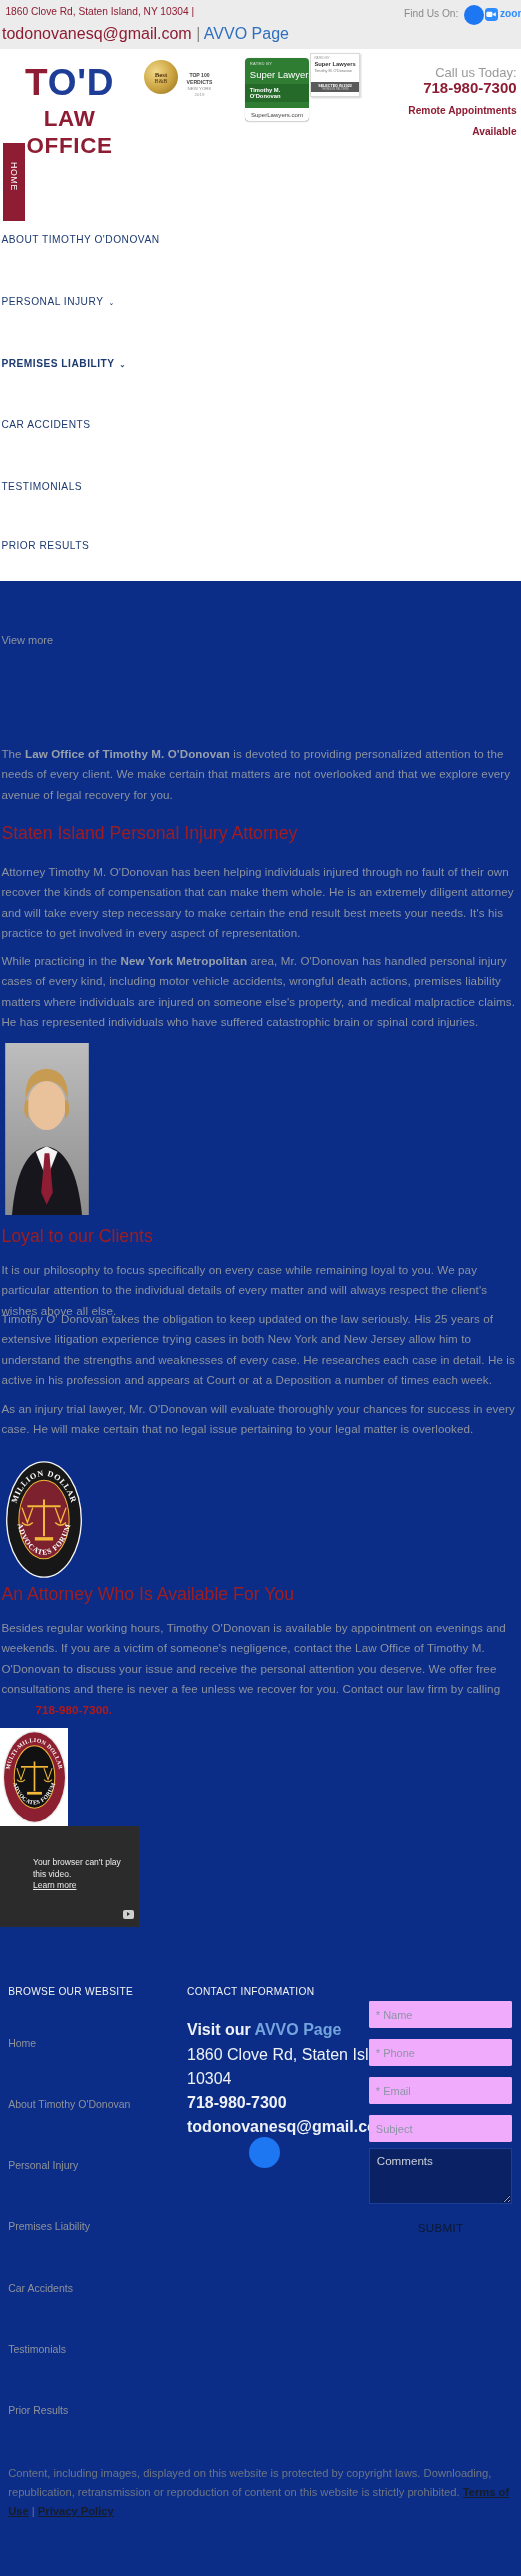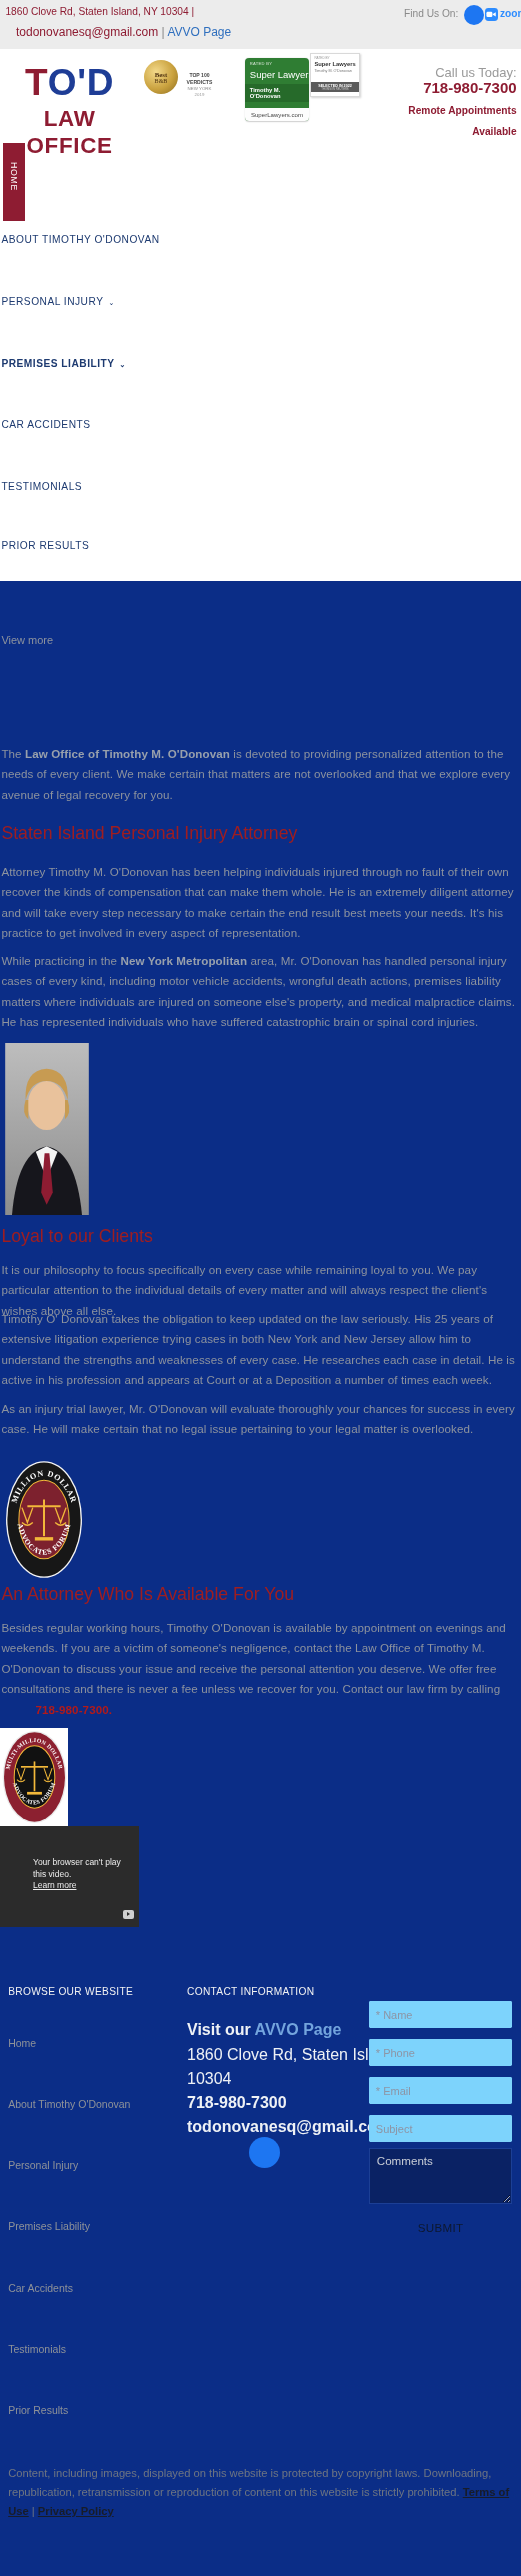--- a/index.html
+++ b/index.html
@@ -2,21 +2,21 @@
 <html style="font-size:11px"><head>
 <meta charset="utf-8">
 <style>
   html,body{margin:0;padding:0;background:#fff;}
   #page{position:relative;width:522px;height:2576px;background:#fff;overflow:hidden;
         font-family:"Liberation Sans",sans-serif;}
 
   
   .topbar{position:absolute;top:0;left:0;width:522px;height:49px;background:#ececec;}
   .addr{position:absolute;left:5.4px;top:6.1px;font-size:10.2px;color:#8e1c32;white-space:nowrap;}
-  .line2{position:absolute;left:16px;top:25px;font-size:12px;white-space:nowrap;text-align:right;}
+  .line2{position:absolute;left:2px;top:25px;font-size:16px;white-space:nowrap;text-align:right;}
   .line2 .email{color:#8e1c32;}
   .line2 .sep{color:#8a8a8a;}
   .line2 .avvo{color:#2f6fbe;cursor:pointer;}
   .findus{position:absolute;left:404px;top:8.2px;font-size:10.2px;color:#8a8a8a;}
   .fb-circle{position:absolute;left:464px;top:4.8px;width:20px;height:20px;border-radius:50%;background:#1d76f2;cursor:pointer;}
   .zoom-badge{position:absolute;left:485px;top:7.5px;width:13px;height:13px;background:#2d8cff;border-radius:3.4px;cursor:pointer;}
   .zoom-badge svg{position:absolute;left:1.4px;top:2px;}
   .zoom-word{position:absolute;left:500px;top:8.2px;color:#2d8cff;font-size:10.2px;font-weight:700;}
 
   
@@ -95,21 +95,21 @@
   .fl0{top:1456px;} .fl1{top:1517px;} .fl2{top:1578px;} .fl3{top:1639px;}
   .fl4{top:1701px;} .fl5{top:1762px;} .fl6{top:1823px;}
   .c-line{position:absolute;left:187px;font-size:16px;color:#eef1f5;white-space:nowrap;}
   .c-visit{top:1440px;font-weight:700;}
   .c-visit .avvo{color:#73a4dd;cursor:pointer;}
   .c-a1{top:1465px;} .c-a2{top:1489px;}
   .c-ph{top:1513px;font-weight:700;cursor:pointer;}
   .c-em{top:1537px;font-weight:700;cursor:pointer;}
   .f-fb{position:absolute;left:249px;top:1556px;width:31px;height:31px;border-radius:50%;background:#1d76f2;cursor:pointer;}
 
-  .fi{position:absolute;left:369px;width:143px;height:27px;background:#7dd3fc;border:0;border-radius:1.4px;
+  .fi{position:absolute;left:369px;width:143px;height:27px;background:#f0abfc;border:0;border-radius:1.4px;
       padding:0 6.8px;font-size:11px;color:#333;box-sizing:border-box;font-family:"Liberation Sans",sans-serif;}
   .fi::placeholder{color:#8d95a5;opacity:1;}
   .fi.name{top:1420px;} .fi.phone{top:1458px;} .fi.email{top:1496px;} .fi.subject{top:1534px;}
   .f-ta{position:absolute;left:369px;top:1567px;width:143px;height:56px;background:#0a2264;
         border:0.7px solid #1c3f95;color:#fff;font-size:11.6px;padding:5.4px 6.8px;box-sizing:border-box;
         resize:vertical;font-family:"Liberation Sans",sans-serif;}
   .f-ta::placeholder{color:#c9cdd6;opacity:1;}
   .f-submit{position:absolute;left:369px;top:1639px;width:143px;text-align:center;font-size:11.6px;
             color:#0d1830;letter-spacing:0.3px;background:none;border:none;cursor:pointer;
             font-family:"Liberation Sans",sans-serif;}

